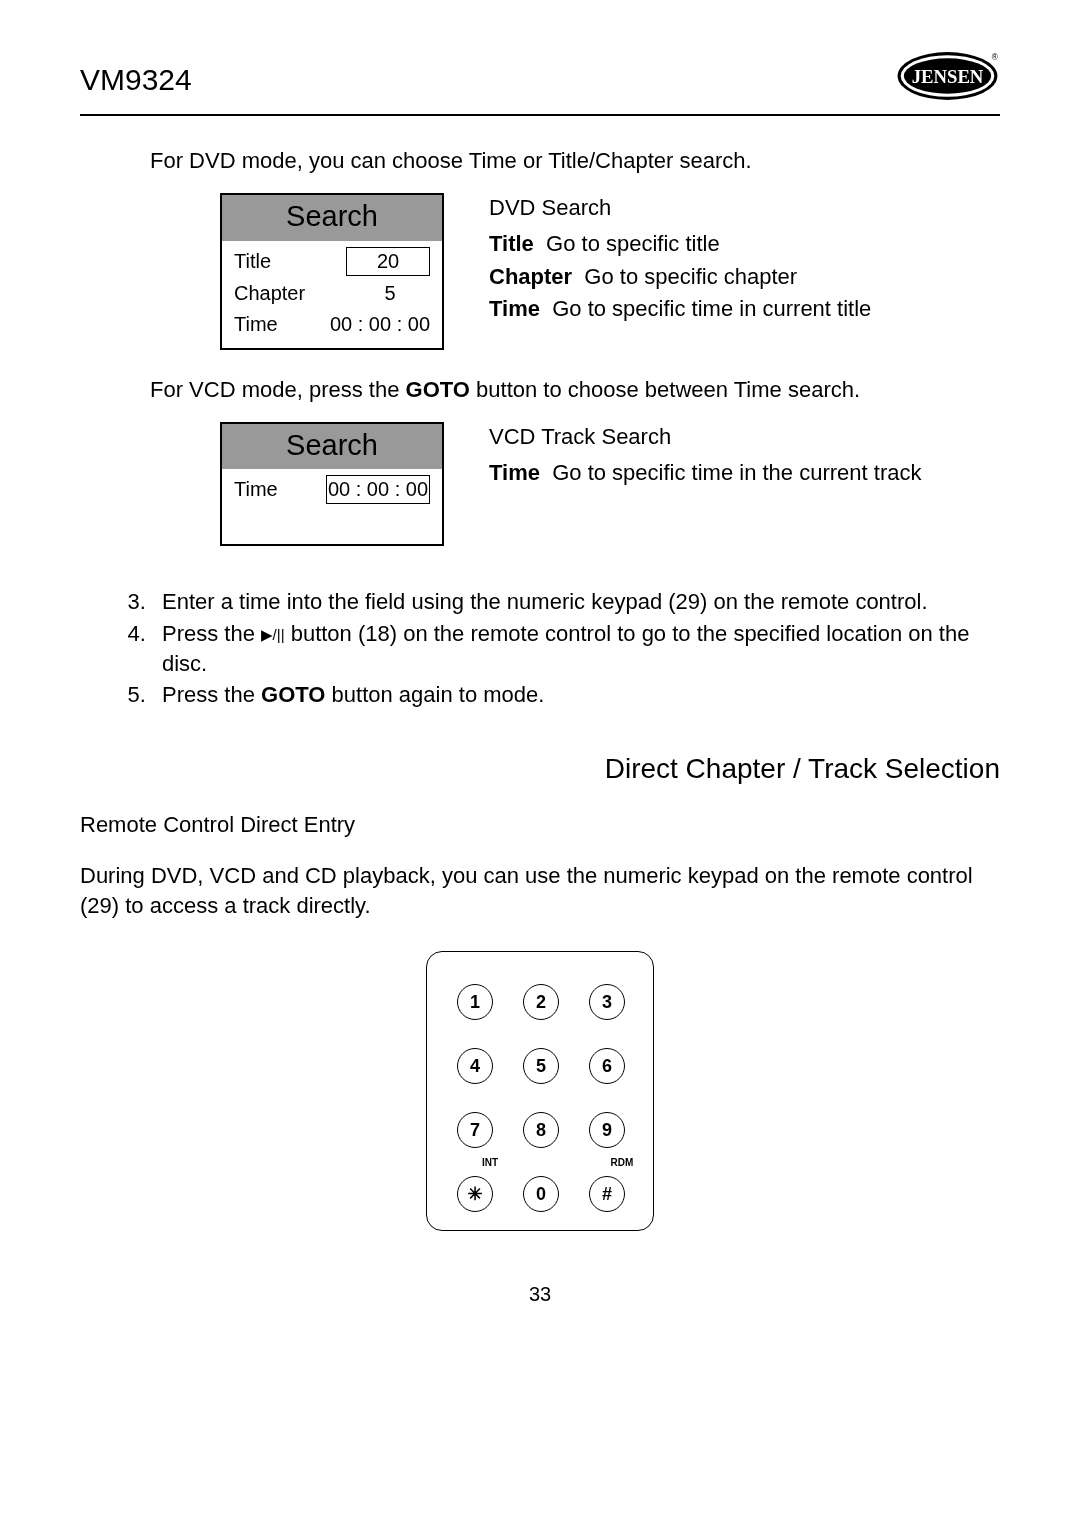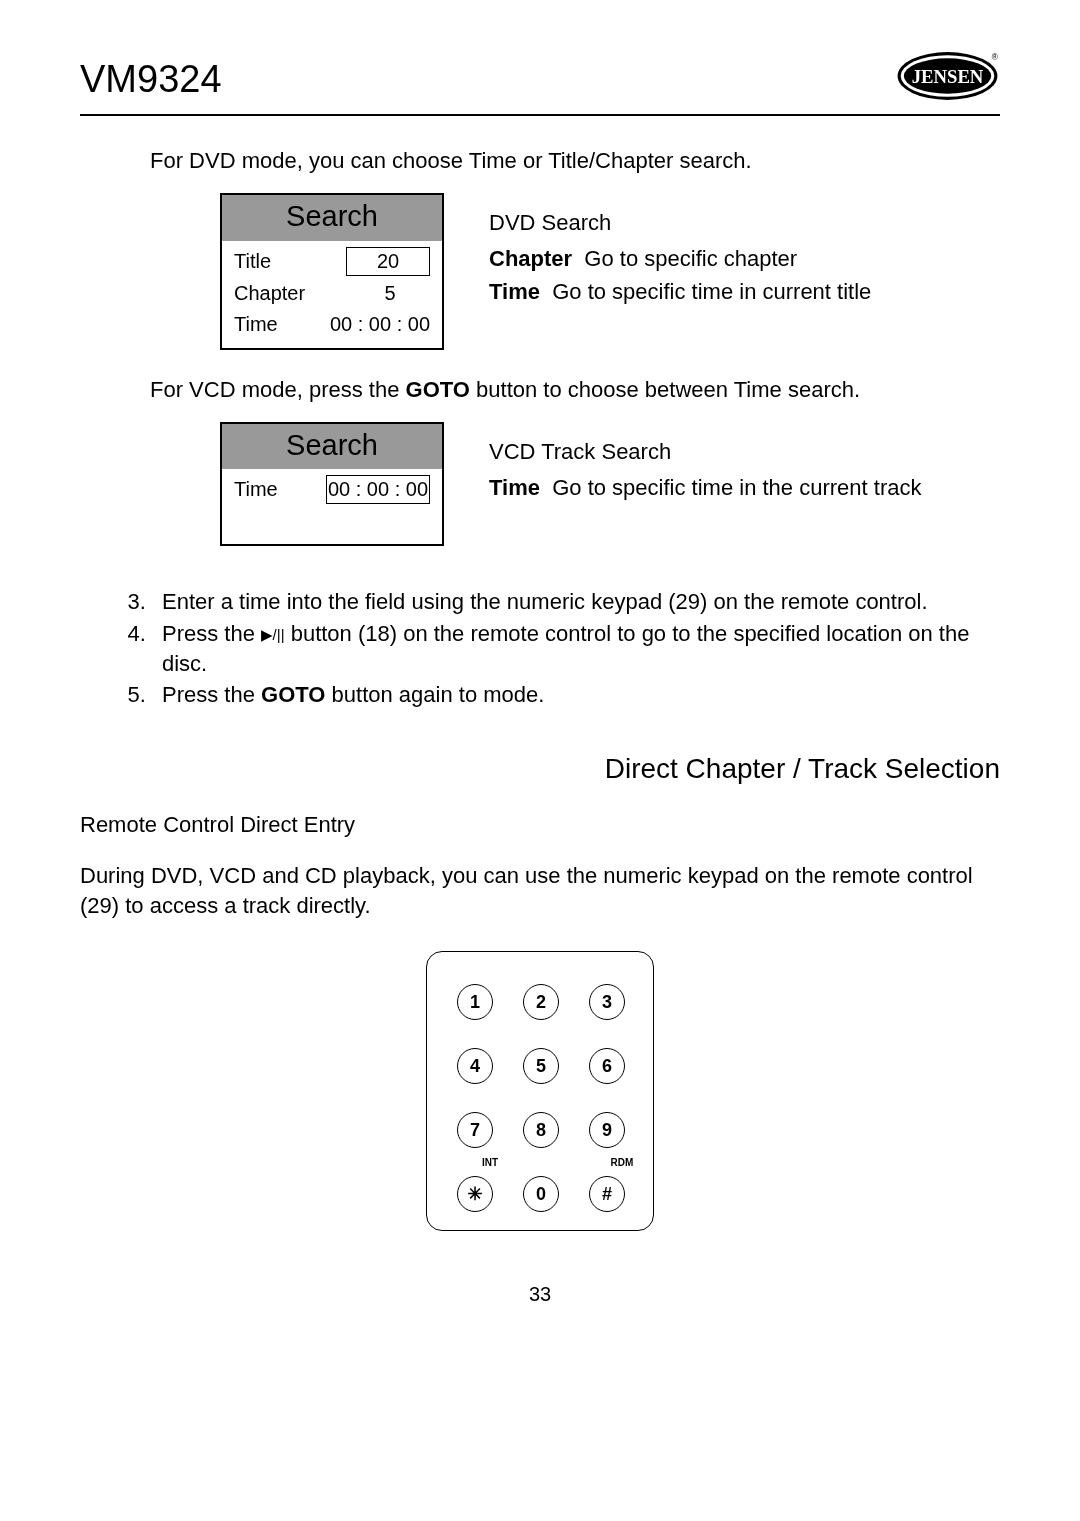--- a/index.html
+++ b/index.html
@@ -15,21 +15,21 @@
   }
   .header {
     display: flex;
     justify-content: space-between;
     align-items: center;
     border-bottom: 2px solid #000;
     padding-bottom: 4px;
     margin-bottom: 30px;
   }
   .model {
-    font-size: 38px;
+    font-size: 30px;
     font-weight: normal;
   }
   .logo {
     width: 105px;
     height: 52px;
   }
   .content {
     padding-left: 70px;
     padding-right: 30px;
   }
@@ -78,21 +78,20 @@
   }
   .side {
     flex: 1;
     font-size: 22px;
   }
   .side p {
     margin: 0 0 3px 0;
   }
   .side .title {
     margin-bottom: 6px;
-    margin-top: 15px;
   }
   ol {
     padding-left: 72px;
     margin-top: 41px;
   }
   ol li {
     padding-left: 10px;
     margin-bottom: 2px;
   }
   h2 {
@@ -190,20 +189,21 @@
           <span class="value">5</span>
         </div>
         <div class="prow">
           <span>Time</span>
           <span class="value">00 : 00 : 00</span>
         </div>
       </div>
     </div>
     <div class="side">
       <p class="title">DVD Search</p>
+      <p><b>Title</b>&nbsp;&nbsp;<span>Go to specific title</span></p>
       <p><b>Chapter</b>&nbsp;&nbsp;<span>Go to specific chapter</span></p>
       <p><b>Time</b>&nbsp;&nbsp;<span>Go to specific time in current title</span></p>
     </div>
   </div>
 
   <p class="intro" style="padding-right:80px">
     <span>For VCD mode, press the </span><b>GOTO</b><span> button to choose between Time search.</span>
   </p>
 
   <div class="row">

